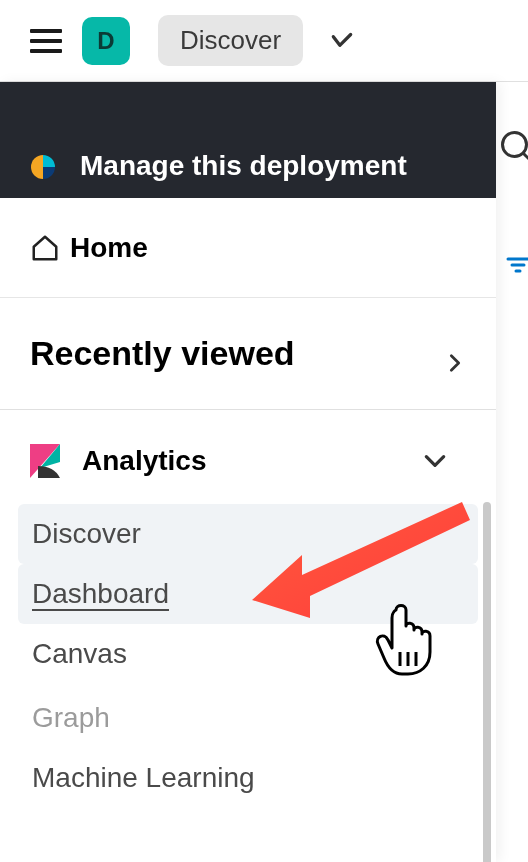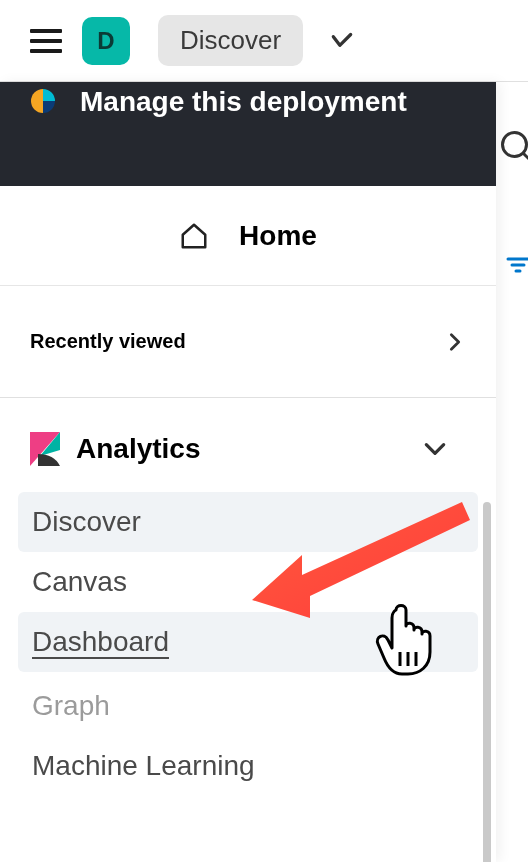--- a/index.html
+++ b/index.html
@@ -73,78 +73,77 @@
     left: 0;
     width: 496px;
     bottom: 0;
     background: #fff;
     box-shadow: 4px 0 12px rgba(0,0,0,0.06);
   }
 
   .manage-row {
     background: #25282f;
     color: #fff;
-    height: 104px;
-    display: flex;
-    align-items: flex-start;
-    padding: 4px 28px;
+    height: 116px;
+    display: flex;
+    align-items: flex-end;
+    padding: 16px 28px;
     gap: 22px;
     font-size: 28px;
     font-weight: 600;
     cursor: pointer;
   }
 
   .cloud-icon {
     width: 30px;
     height: 30px;
     display: flex;
     align-items: center;
     justify-content: center;
   }
 
   .home-row {
     height: 100px;
     display: flex;
     align-items: center;
     padding: 0 30px;
-    gap: 30px;
+    gap: 10px;
     font-size: 28px;
     font-weight: 600;
     border-bottom: 1px solid #e6e6e6;
     cursor: pointer;
-    justify-content: center;
   }
 
   .home-icon {
     width: 30px;
     height: 30px;
   }
 
   .recent-row {
     height: 112px;
     display: flex;
     align-items: center;
     justify-content: space-between;
     padding: 0 30px 0 30px;
-    font-size: 20px;
+    font-size: 34px;
     font-weight: 700;
     border-bottom: 1px solid #e0e0e0;
     cursor: pointer;
   }
 
   .chev-right {
     width: 22px;
     height: 22px;
   }
 
   .analytics-header {
     display: flex;
     align-items: center;
     padding: 34px 30px 18px 30px;
-    gap: 16px;
+    gap: 22px;
     cursor: pointer;
   }
 
   .kibana-icon {
     width: 30px;
     height: 34px;
   }
 
   .analytics-label {
     font-size: 28px;
@@ -296,22 +295,22 @@
     <span class="analytics-label">Analytics</span>
     <div class="chev-down">
       <svg width="26" height="26" viewBox="0 0 24 24" fill="none" stroke="#333" stroke-width="3" stroke-linecap="round" stroke-linejoin="round">
           <polyline points="4 8 12 16 20 8"></polyline>
         </svg>
     </div>
   </div>
 
   <div class="nav-list">
     <div class="nav-item active-bg">Discover</div>
+    <div class="nav-item active-bg underline">Dashboard</div>
     <div class="nav-item">Canvas</div>
-    <div class="nav-item active-bg underline">Dashboard</div>
     <div class="nav-item" style="opacity:0.55; margin-top:4px;">Graph</div>
     <div class="nav-item">Machine Learning</div>
   </div>
 
   <div class="scrollbar-hint"></div>
 </div>
 
 <div class="arrow-overlay">
   <svg width="230" height="130" viewBox="0 0 230 130">
     <defs>

